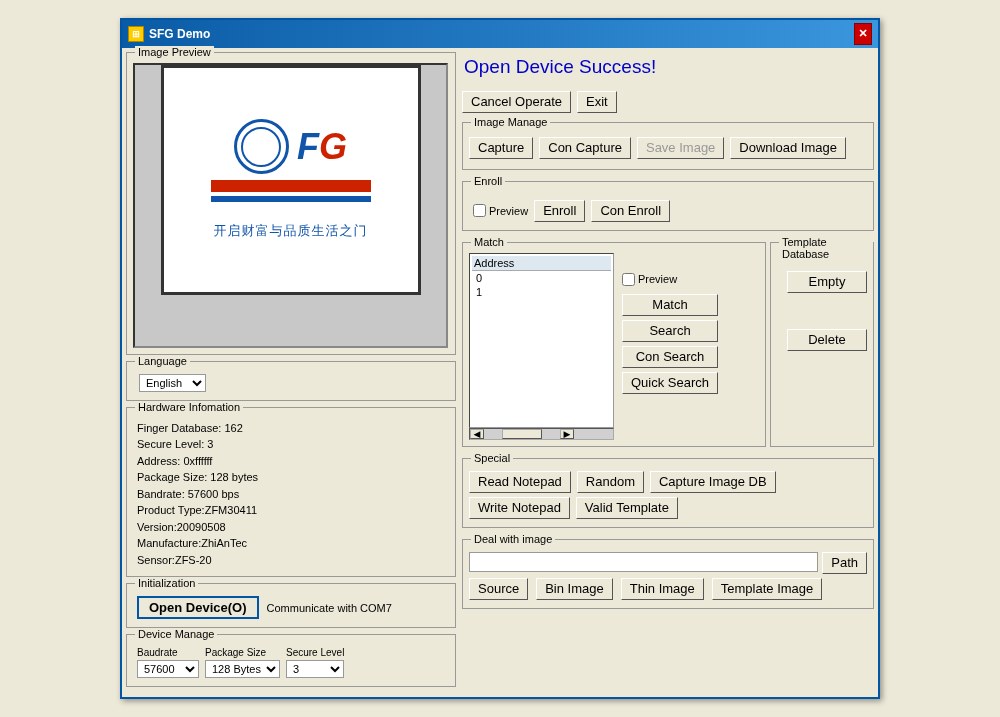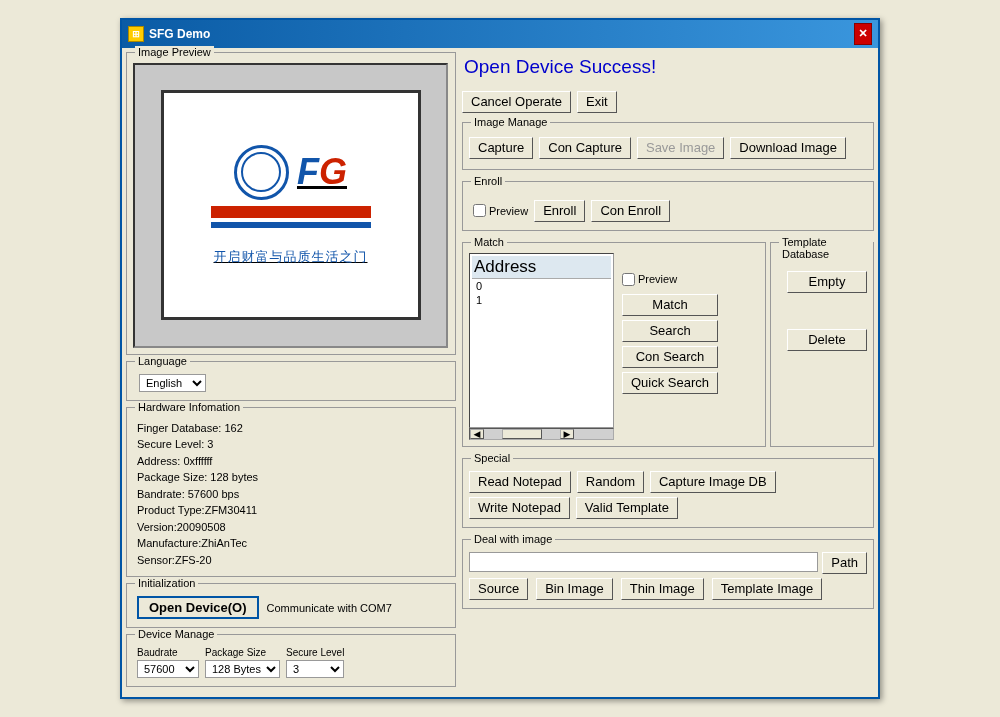--- a/index.html
+++ b/index.html
@@ -72,21 +72,21 @@
       padding: 0 3px;
       font-size: 11px;
     }
     .image-preview-box {
       width: 315px;
       height: 285px;
       background: #c8c8c8;
       border: 2px inset #888;
       overflow: hidden;
       position: relative;
-      display: flex; align-items: center; justify-content: center; text-decoration: underline;
+      display: flex; justify-content: center;
     }
     
     .logo-area {
       width: 260px;
       height: 230px;
       background: white;
       border: 3px solid #333;
       display: flex;
       flex-direction: column;
       align-items: center;
@@ -200,21 +200,21 @@
       border: 1px inset #999;
       background: white;
       height: 175px;
       overflow-y: auto;
       padding: 2px;
     }
     .address-header {
       background: #dde8f0;
       border-bottom: 1px solid #aaa;
       padding: 1px 2px;
-      font-size: 17px;
+      font-size: 11px;
     }
     .address-item { padding: 1px 4px; font-size: 11px; }
     .match-buttons {
       display: flex;
       flex-direction: column;
       gap: 4px;
       padding: 20px 4px 0 4px;
     }
     .match-buttons button { min-width: 85px; }
     

